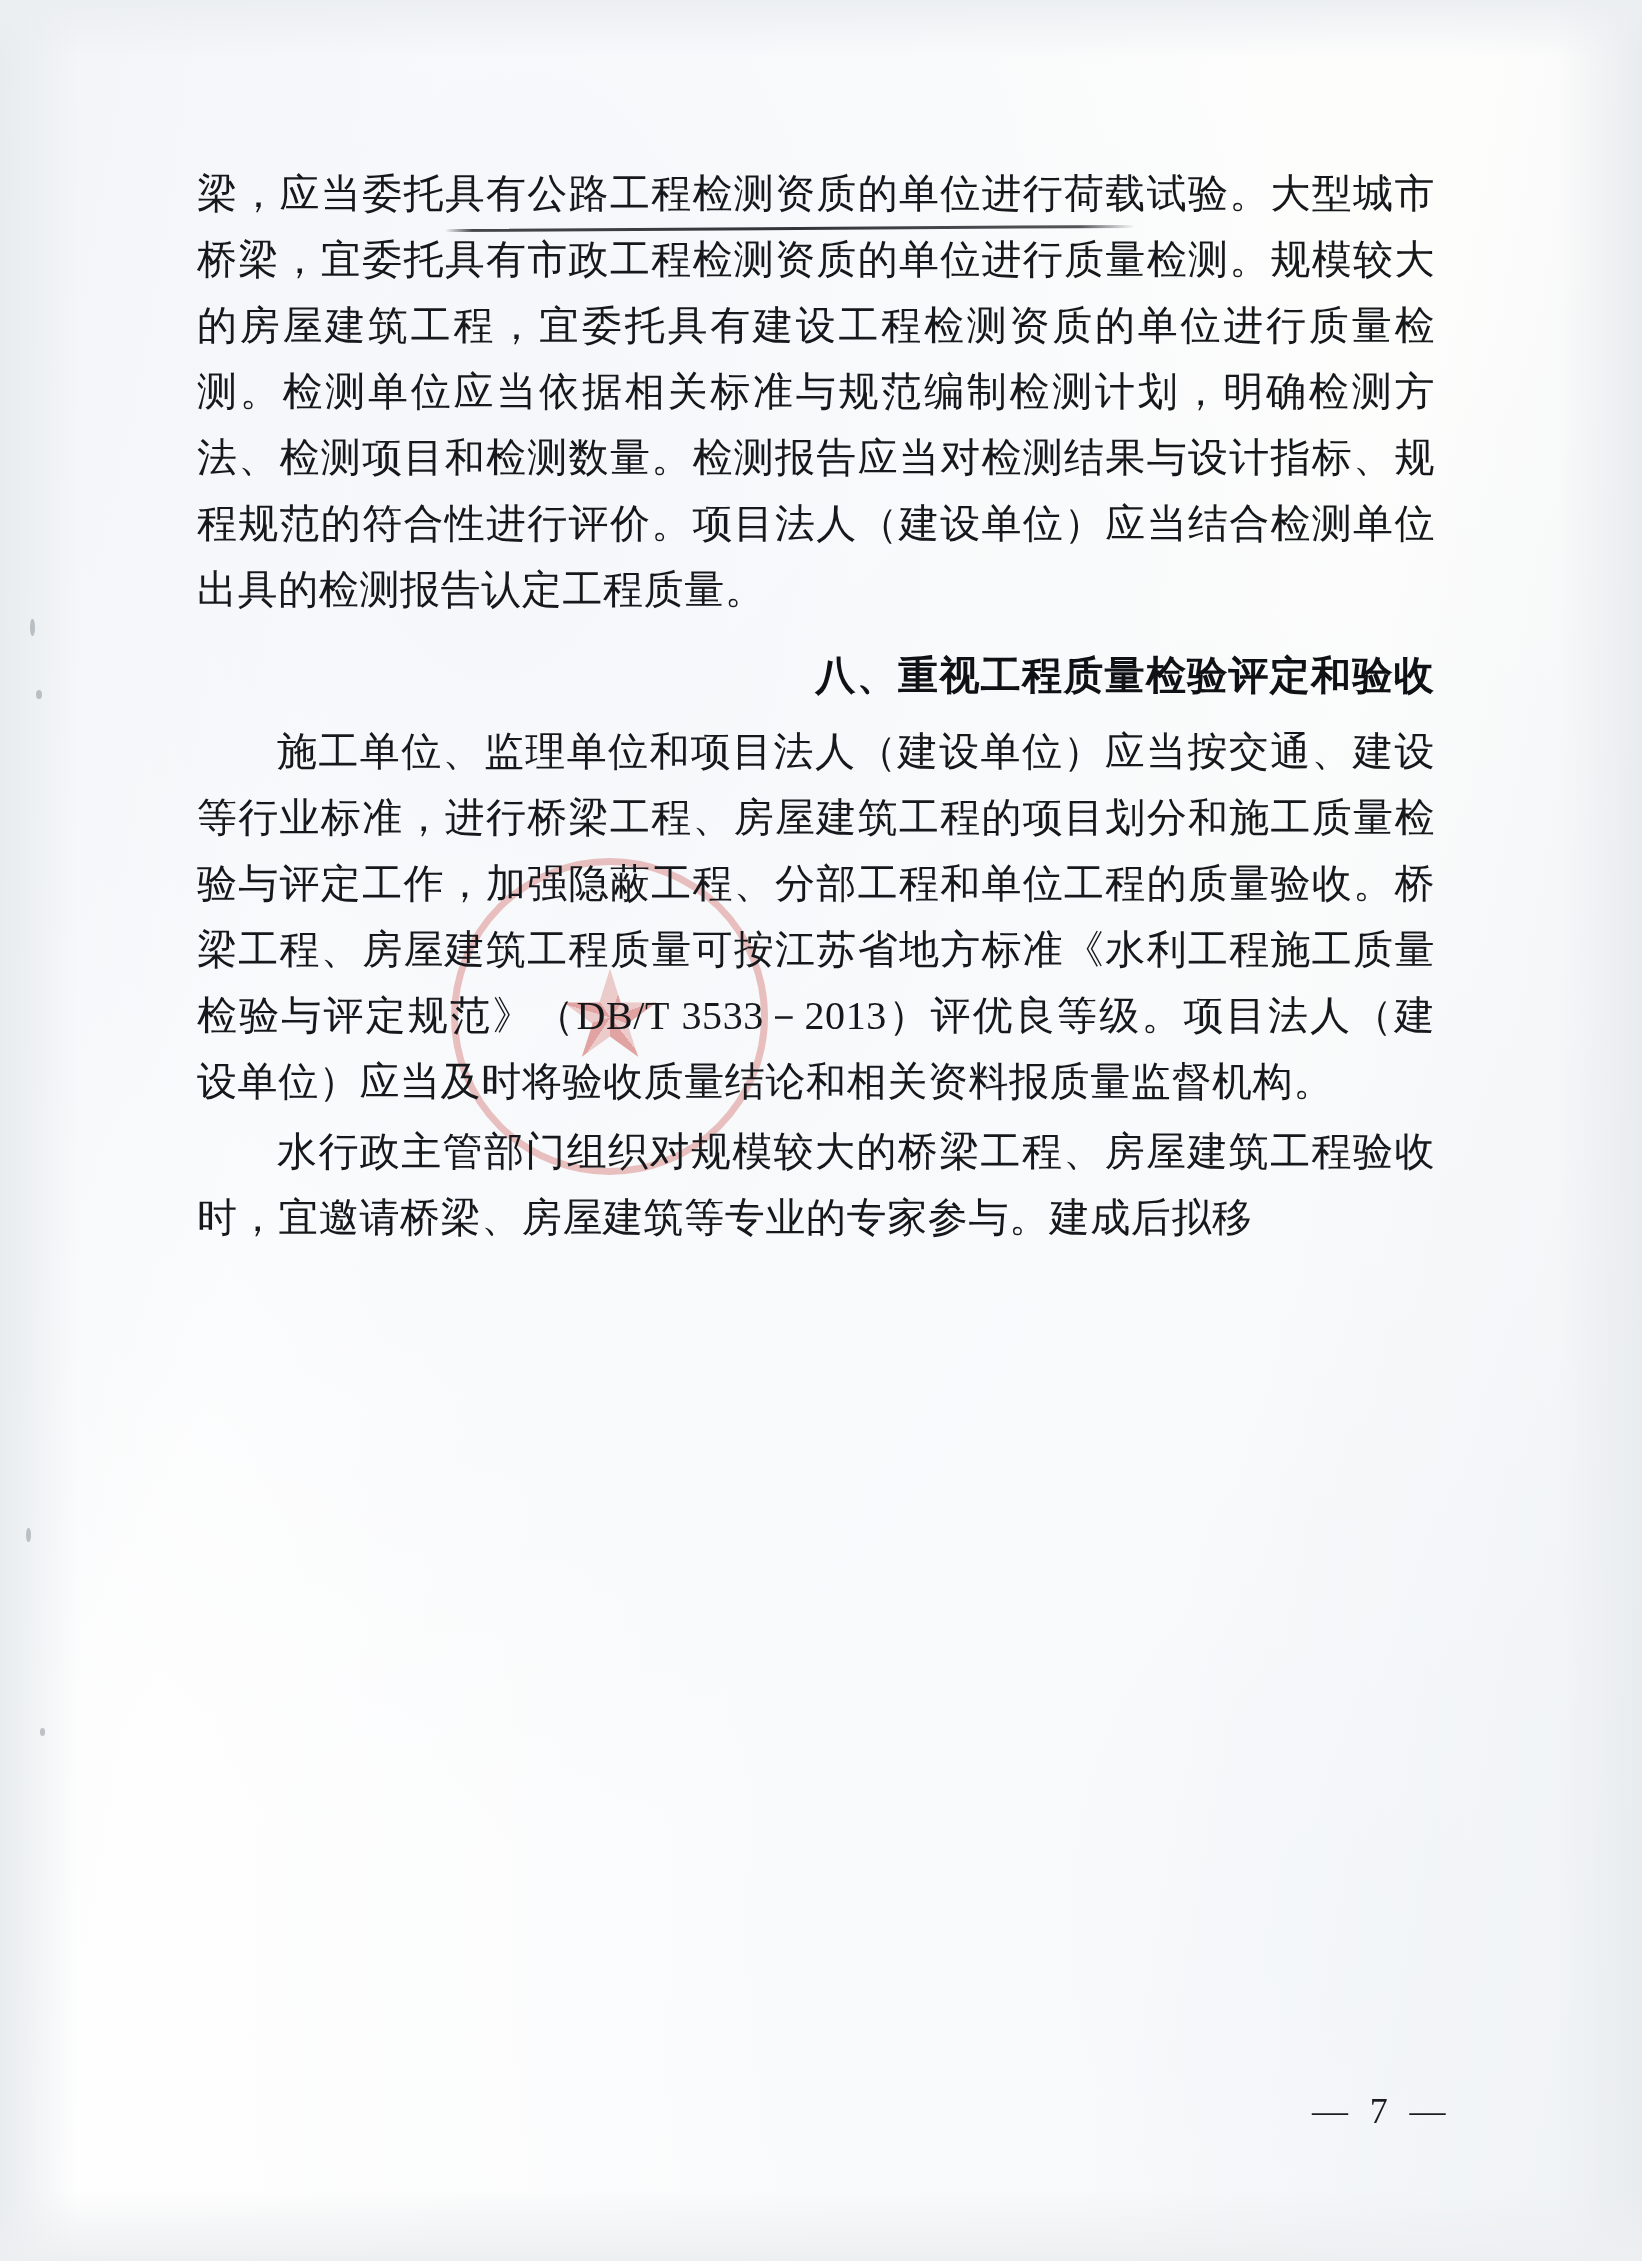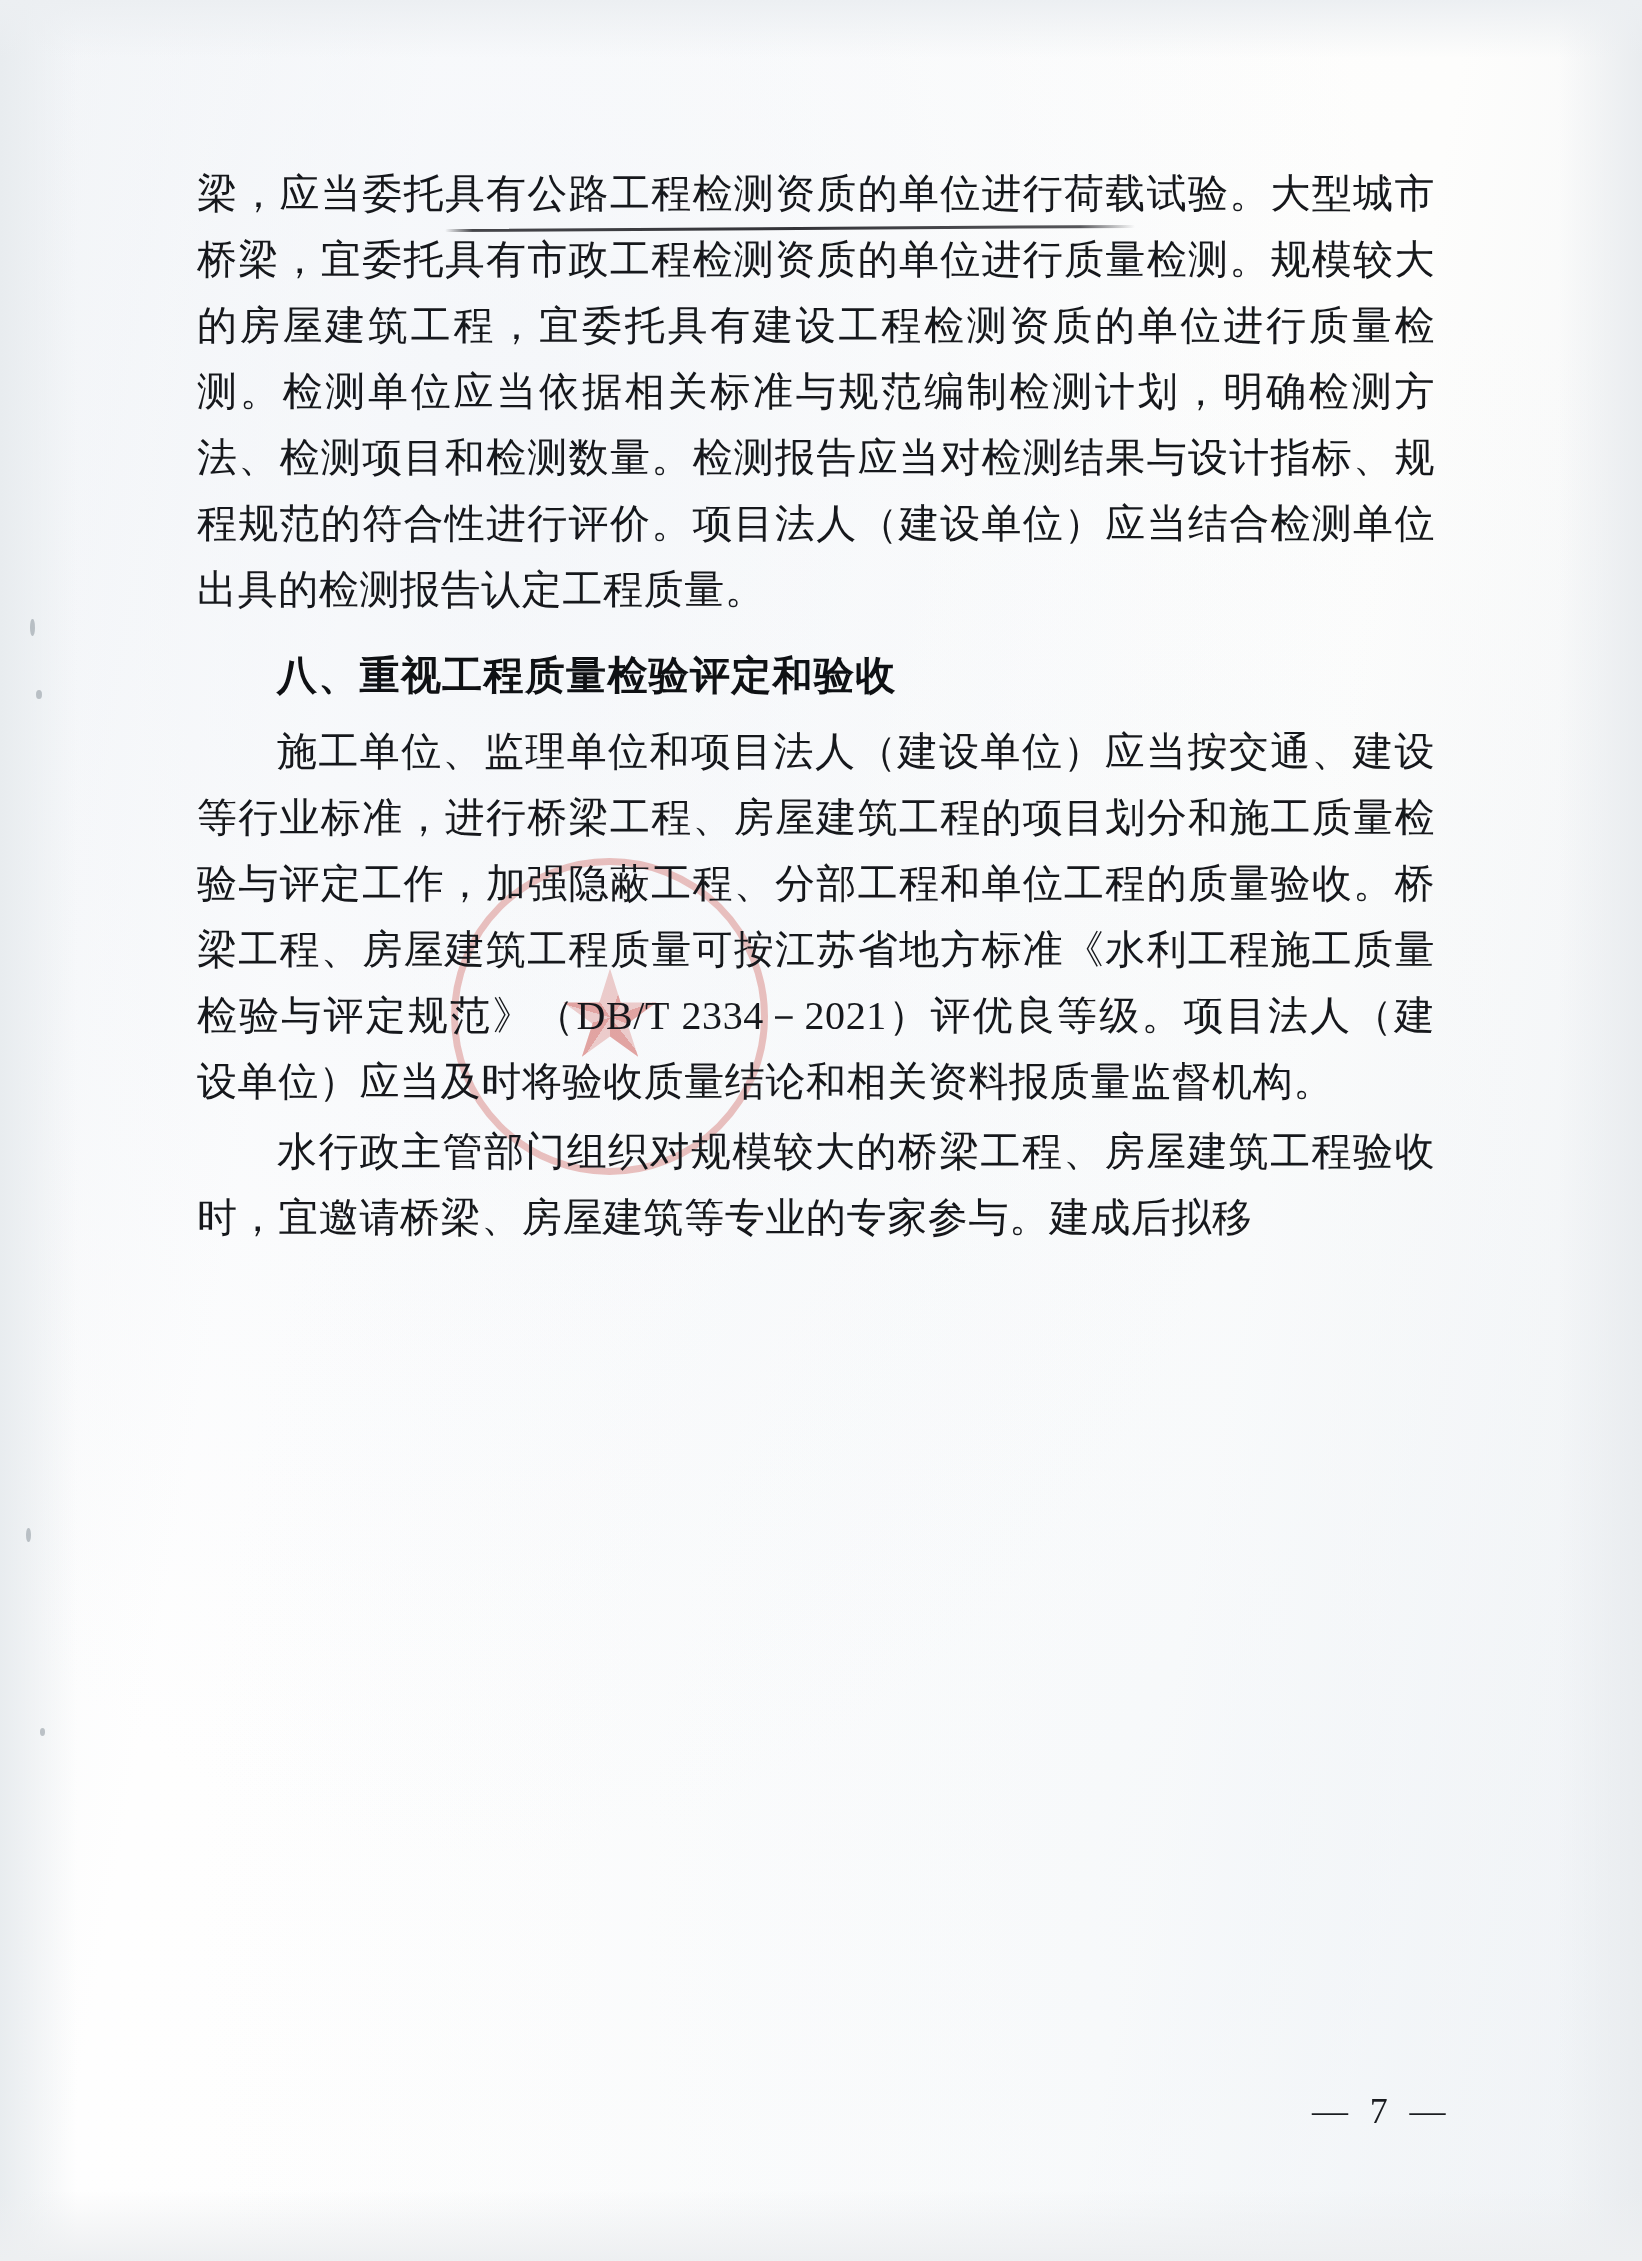--- a/index.html
+++ b/index.html
@@ -71,20 +71,21 @@
   }
   .heading {
     font-size: 40px;
     line-height: 70px;
     color: #0f1114;
     font-weight: bold;
     letter-spacing: 1.3px;
     margin: 17px 0 9px 0;
     text-indent: 80px;
     font-family: "Liberation Sans", sans-serif;
+    text-align: right;
   }
 
   
   .underline-mark {
     position: absolute;
     left: 445px;
     top: 227px;
     width: 690px;
     height: 3.2px;
     background: linear-gradient(to right, rgba(30,30,35,0.0) 0%, rgba(30,30,35,0.82) 4%, rgba(30,30,35,0.9) 50%, rgba(30,30,35,0.75) 92%, rgba(30,30,35,0) 100%);
@@ -162,21 +163,21 @@
   <div class="speck" style="left:26px; top:1528px; width:4.5px; height:14px;"></div>
   <div class="speck" style="left:40px; top:1728px; width:5.2px; height:7.7px;"></div>
 
   <div class="seal"></div>
 
   <div class="content">
     <p class="para">梁，应当委托具有公路工程检测资质的单位进行荷载试验。大型城市桥梁，宜委托具有市政工程检测资质的单位进行质量检测。规模较大的房屋建筑工程，宜委托具有建设工程检测资质的单位进行质量检测。检测单位应当依据相关标准与规范编制检测计划，明确检测方法、检测项目和检测数量。检测报告应当对检测结果与设计指标、规程规范的符合性进行评价。项目法人（建设单位）应当结合检测单位出具的检测报告认定工程质量。</p>
 
     <h2 class="heading">八、重视工程质量检验评定和验收</h2>
 
-    <p class="para indent">施工单位、监理单位和项目法人（建设单位）应当按交通、建设等行业标准，进行桥梁工程、房屋建筑工程的项目划分和施工质量检验与评定工作，加强隐蔽工程、分部工程和单位工程的质量验收。桥梁工程、房屋建筑工程质量可按江苏省地方标准《水利工程施工质量检验与评定规范》（DB/T 2334－2021）评优良等级。项目法人（建设单位）应当及时将验收质量结论和相关资料报质量监督机构。</p>
+    <p class="para indent">施工单位、监理单位和项目法人（建设单位）应当按交通、建设等行业标准，进行桥梁工程、房屋建筑工程的项目划分和施工质量检验与评定工作，加强隐蔽工程、分部工程和单位工程的质量验收。桥梁工程、房屋建筑工程质量可按江苏省地方标准《水利工程施工质量检验与评定规范》（DB/T 3533－2013）评优良等级。项目法人（建设单位）应当及时将验收质量结论和相关资料报质量监督机构。</p>
 
 
     <p class="para indent">水行政主管部门组织对规模较大的桥梁工程、房屋建筑工程验收时，宜邀请桥梁、房屋建筑等专业的专家参与。建成后拟移</p>
   </div>
 
   <div class="underline-mark"></div>
 
   <div class="page-number">— 7 —</div>
 </div>
 

